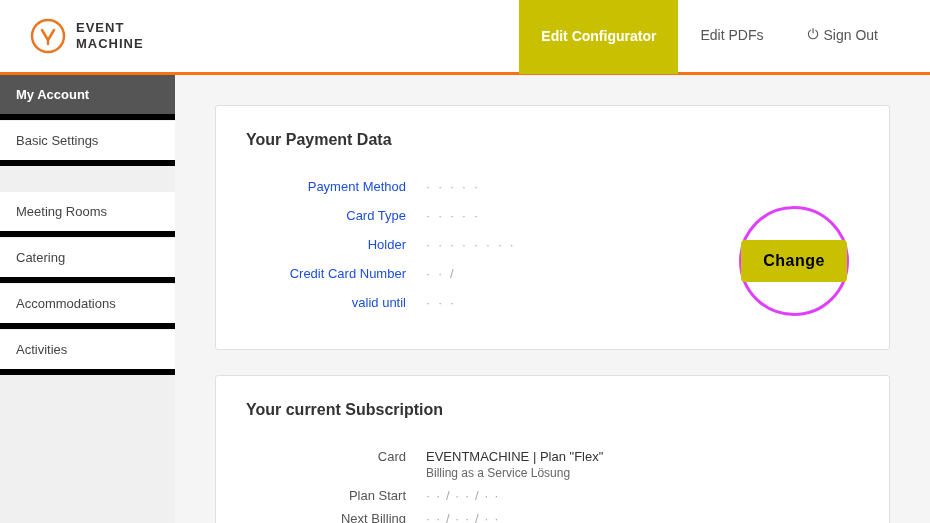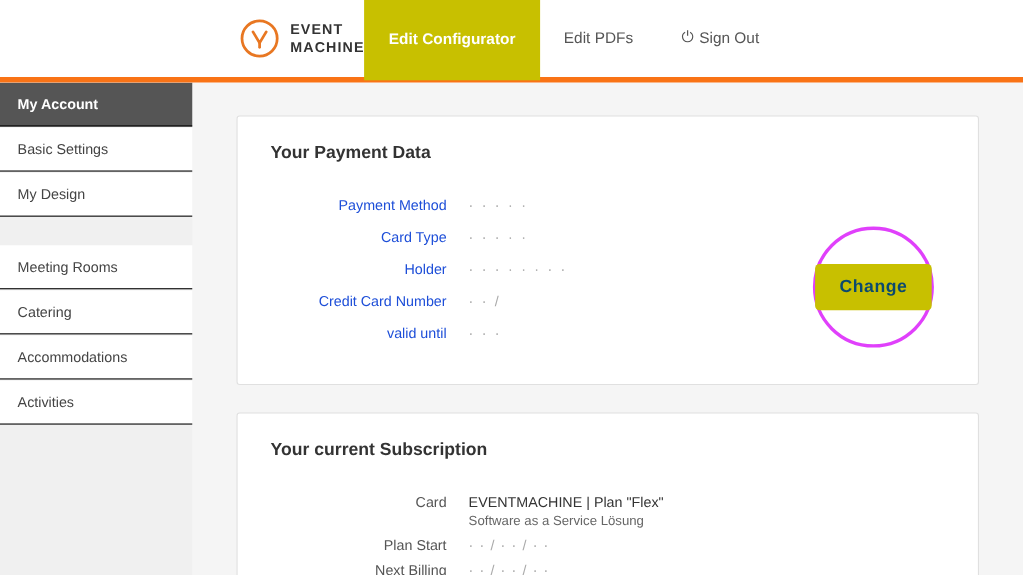--- a/index.html
+++ b/index.html
@@ -3,24 +3,24 @@
   <meta charset="utf-8">
   <style>
     * { box-sizing: border-box; margin: 0; padding: 0; }
     body { font-family: 'Helvetica Neue', Arial, sans-serif; background: #f5f5f5; color: #333; font-size: 14px; }
 
     
     .header {
       background: #fff;
       display: flex;
       align-items: center;
-      justify-content: center;
+      justify-content: space-between;
       padding: 0 30px;
       height: 75px;
-      border-bottom: 5px solid #f97316;
+      border-bottom: 3px solid #f97316;
       position: relative;
     }
     .logo-area {
       display: flex;
       align-items: center;
       gap: 10px;
     }
     .logo-icon {
       width: 36px;
       height: 36px;
@@ -71,21 +71,21 @@
       background: #f0f0f0;
       padding: 0;
       flex-shrink: 0;
     }
     .sidebar-item {
       display: block;
       padding: 12px 16px;
       cursor: pointer;
       color: #444;
       font-size: 13px;
-      border-bottom: 1px solid #000000;
+      border-bottom: 6px solid #000000;
       background: #fff;
       margin-bottom: 1px;
     }
     .sidebar-item.active {
       background: #555;
       color: #fff;
       font-weight: 600;
     }
     .sidebar-group {
       margin-bottom: 2px;
@@ -147,21 +147,21 @@
       width: 110px;
       height: 110px;
       border-radius: 50%;
       border: 3px solid #e040fb;
       display: flex;
       align-items: center;
       justify-content: center;
     }
     .change-btn {
       background: #c8c000;
-      color: #0c4a6e;
+      color: #000000;
       border: none;
       padding: 12px 22px;
       font-size: 16px;
       font-weight: 700;
       border-radius: 4px;
       cursor: pointer;
       letter-spacing: 0.5px;
     }
 
     .subscription-row {
@@ -216,21 +216,20 @@
     </a>
   </nav>
 </header>
 
 <div class="layout">
 
   <aside class="sidebar">
     <div class="sidebar-group">
       <div class="sidebar-item active">My Account</div>
       <div class="sidebar-item">Basic Settings</div>
-      <div class="sidebar-item">My Design</div>
     </div>
     <div class="sidebar-section-gap"></div>
     <div class="sidebar-section-gap"></div>
     <div class="sidebar-group">
       <div class="sidebar-item">Meeting Rooms</div>
       <div class="sidebar-item">Catering</div>
       <div class="sidebar-item">Accommodations</div>
       <div class="sidebar-item">Activities</div>
     </div>
   </aside>
@@ -268,21 +267,21 @@
       </div>
     </div>
 
     <div class="card">
       <div class="card-title">Your current Subscription</div>
 
       <div class="subscription-row">
         <span class="sub-label">Card</span>
         <div>
           <div class="sub-value">EVENTMACHINE | Plan "Flex"</div>
-          <div class="sub-description">Software as a Service Lösung</div>
+          <div class="sub-description">Billing as a Service Lösung</div>
         </div>
       </div>
 
       <div class="subscription-row">
         <span class="sub-label">Plan Start</span>
         <span class="sub-value-muted">· · / · · / · ·</span>
       </div>
 
       <div class="subscription-row">
         <span class="sub-label">Next Billing</span>

